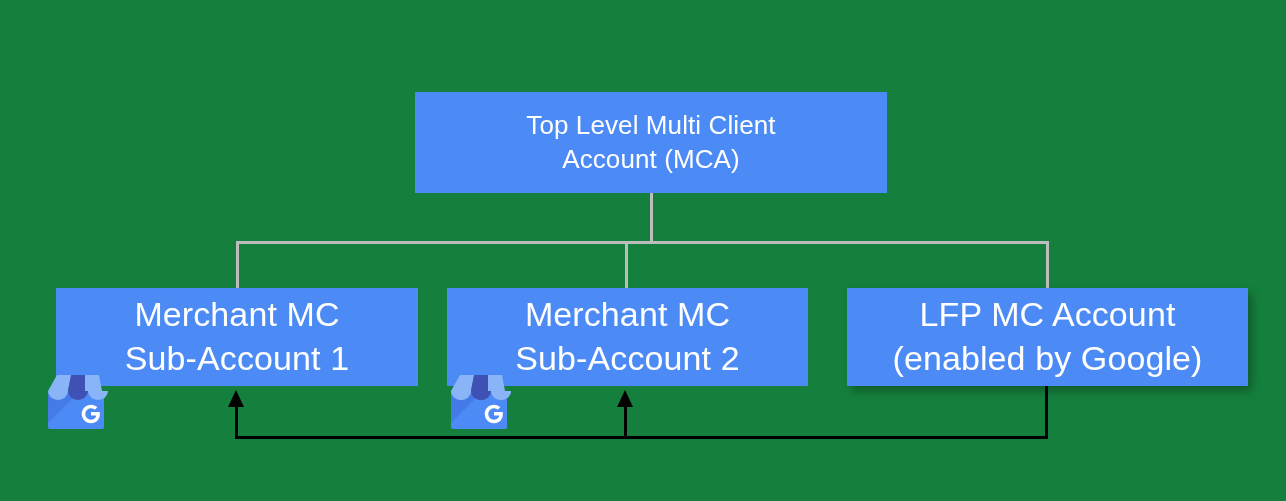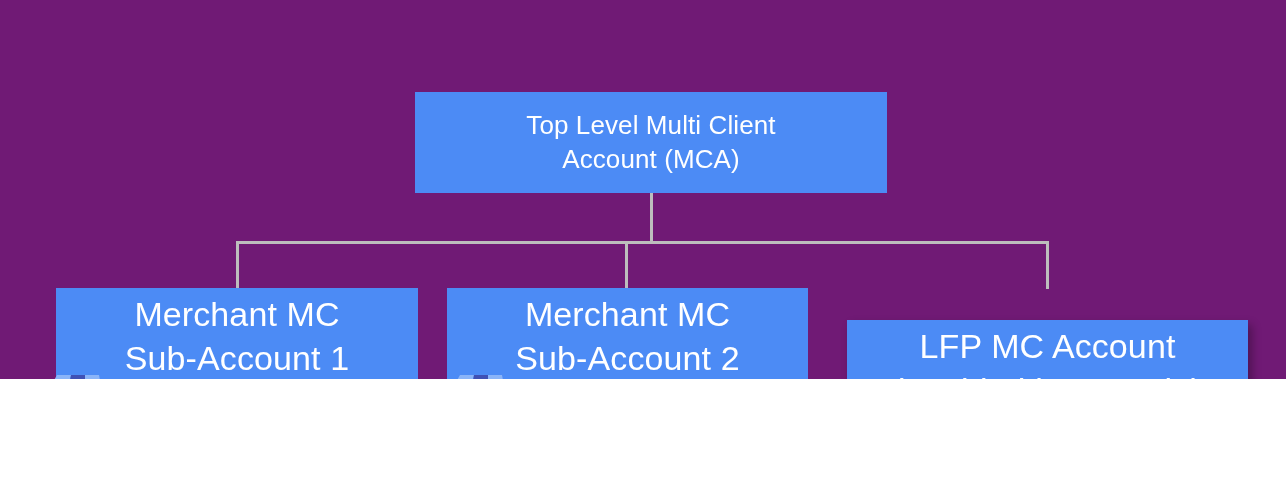--- a/index.html
+++ b/index.html
@@ -6,22 +6,22 @@
     margin: 0;
     padding: 0;
     background: #ffffff;
   }
   body {
     font-family: "Liberation Sans", sans-serif;
   }
   #canvas {
     position: relative;
     width: 1286px;
-    height: 379px;
-    background: #701a75;
+    height: 501px;
+    background: #15803d;
     overflow: hidden;
   }
 
   
   .node {
     position: absolute;
     background: #4c8bf5;
     color: #ffffff;
     display: flex;
     align-items: center;
@@ -45,21 +45,20 @@
     width: 362px; height: 98px;
   }
   #node-sub2 {
     left: 447px; top: 288px;
     width: 361px; height: 98px;
   }
   #node-lfp {
     left: 847px; top: 288px;
     width: 401px; height: 98px;
     box-shadow: 4px 5px 9px rgba(0,0,0,0.30);
-    margin-top: 32px;
   }
 
   
   .grey-v, .grey-h {
     position: absolute;
     background: #bdbdbd;
   }
   .grey-v { width: 3px; }
   .grey-h { height: 3px; }
 

